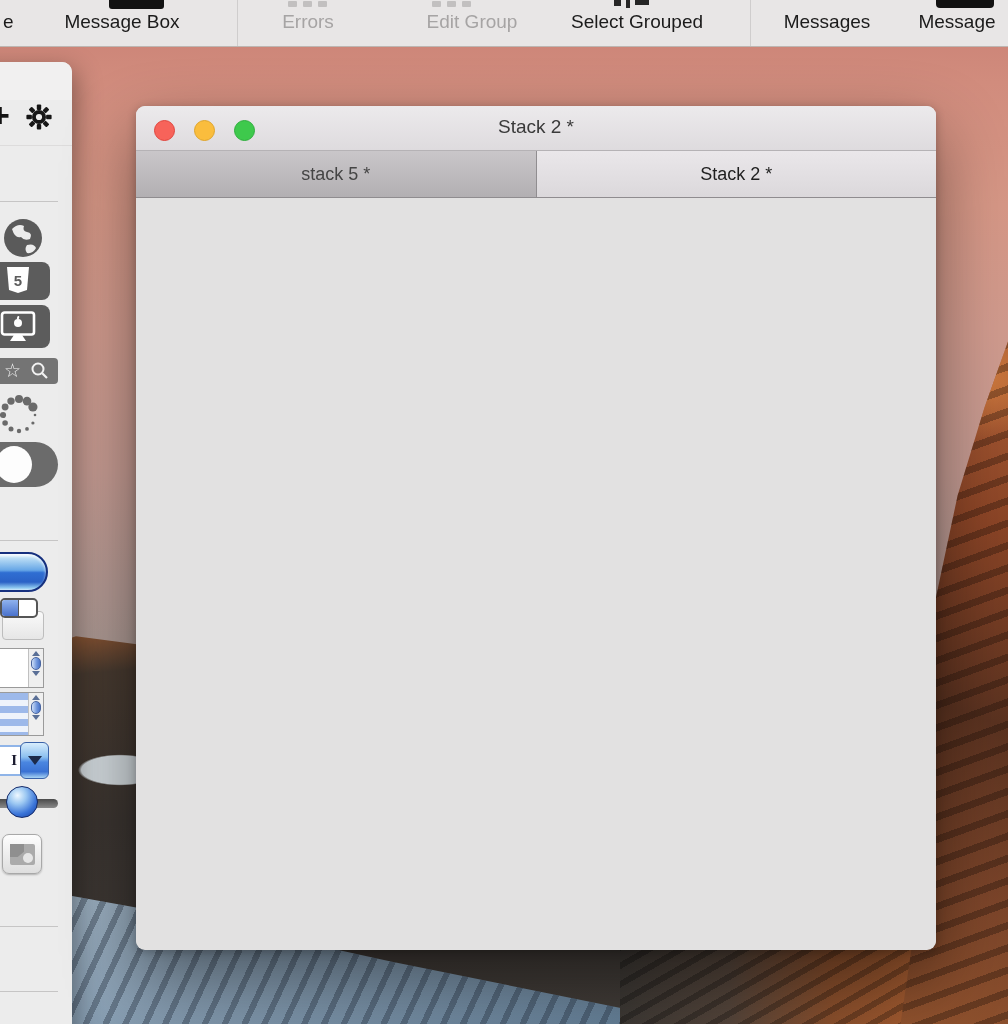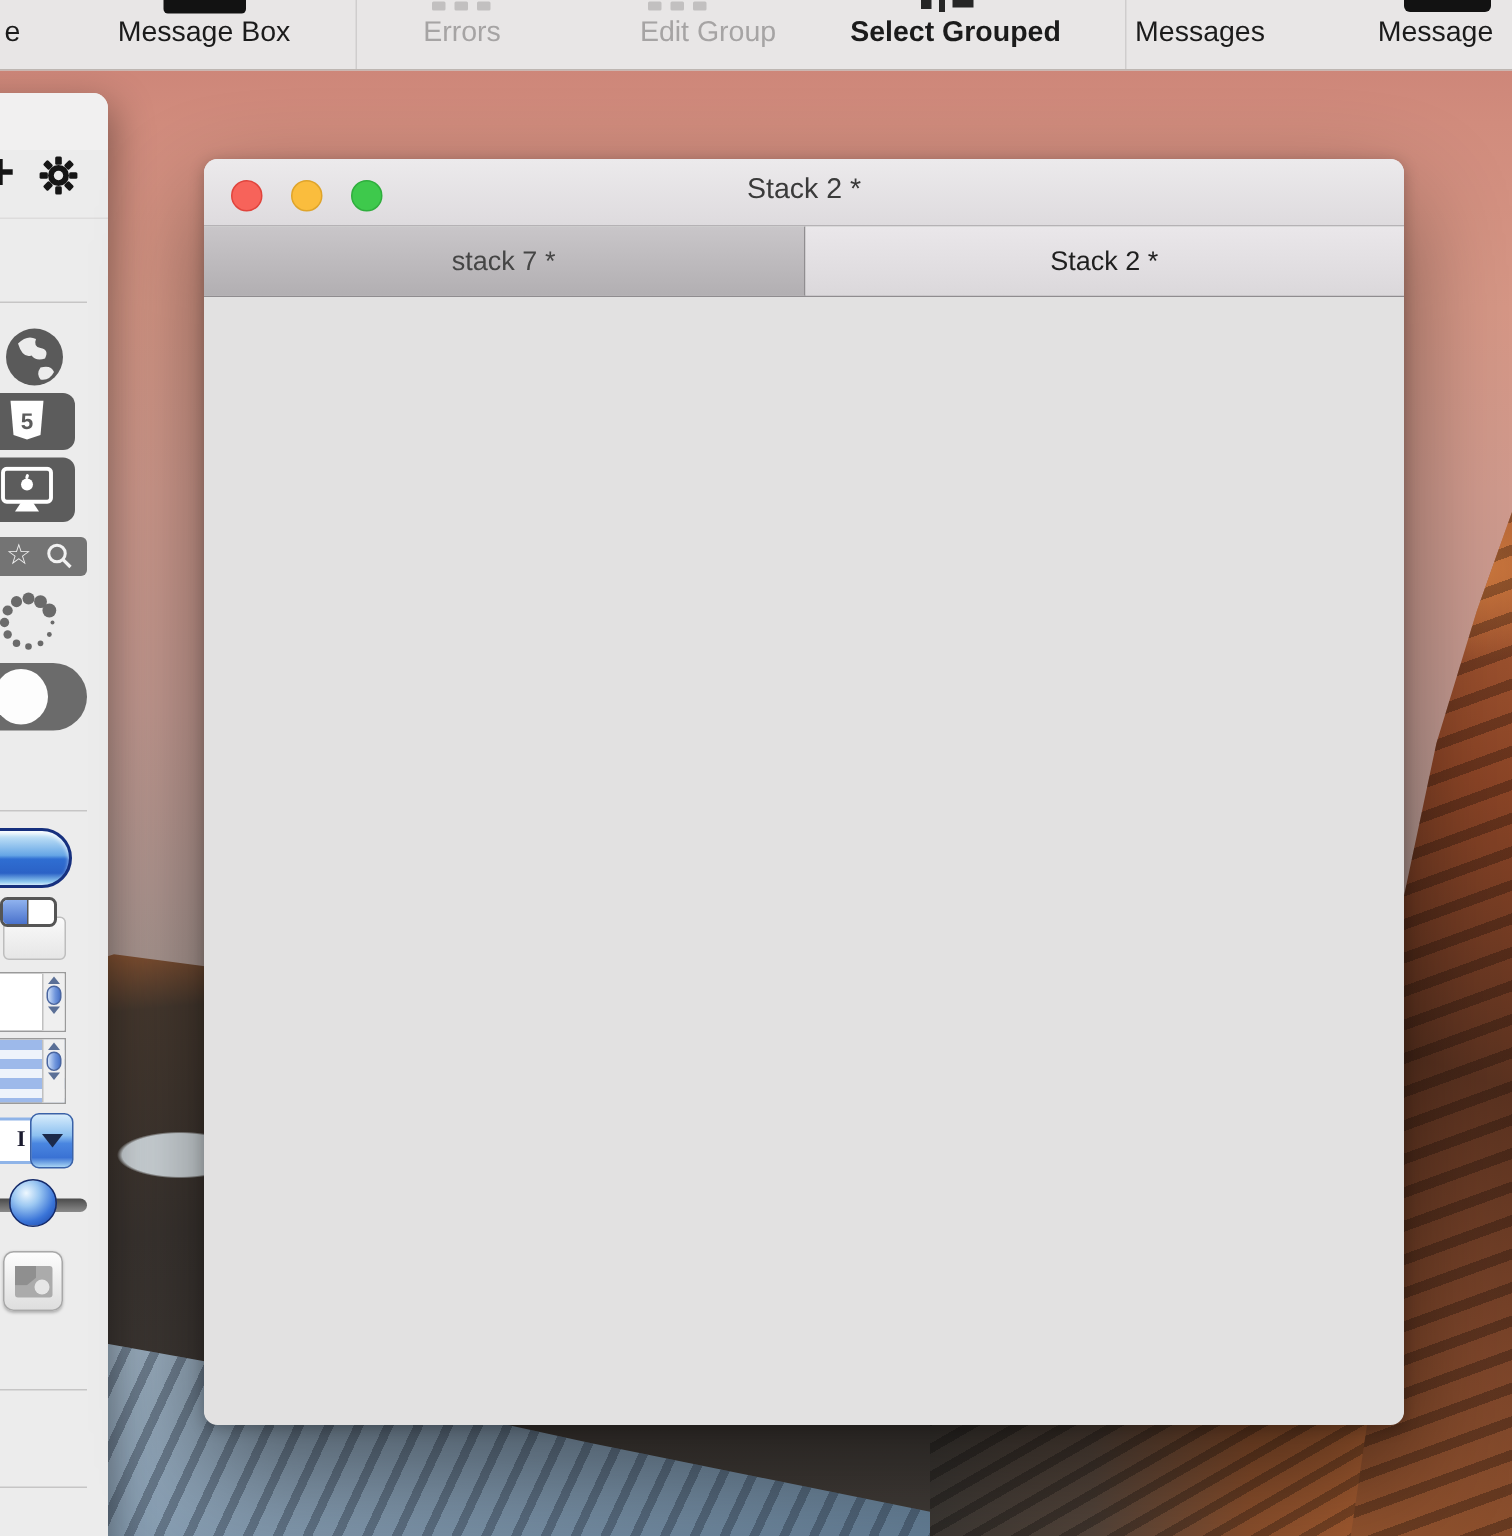--- a/index.html
+++ b/index.html
@@ -33,21 +33,21 @@
     background:
       repeating-linear-gradient(150deg,rgba(0,0,0,.25) 0 6px,rgba(0,0,0,0) 6px 16px),
       linear-gradient(90deg,#3c3834 0%,#53443a 28%,#8a4f2c 55%,#a65c30 80%,#7a4024 100%);}
 
   
   .toolbar{position:absolute;left:0;top:0;width:1008px;height:46px;background:#e8e6e6;
     border-bottom:1px solid #bdb6b2;z-index:30;}
   .tb-label{position:absolute;top:11px;transform:translateX(-50%);font-size:19px;color:#1b1b1b;white-space:nowrap;}
   .tb-partial{position:absolute;left:3px;top:11px;font-size:19px;color:#1b1b1b;}
   .tb-disabled{color:#a6a4a4;}
-  .tb-bold{font-weight:700;}
+  .tb-bold{font-weight:400;}
   .tb-divider{position:absolute;top:0;width:1px;height:46px;background:#cfcdcd;}
   .tbd1{left:237px}.tbd2{left:750px}
   .rem{position:absolute;top:0;}
   .rem-msg{left:109px;width:55px;height:9px;background:#121212;border-radius:0 0 3px 3px;}
   .rem-err{left:936px;width:58px;height:8px;background:#121212;border-radius:0 0 4px 4px;}
   .rem-dash{display:flex;gap:6px;top:1px;}
   .rem-dash i{display:block;width:9px;height:6px;background:#c2c0c0;border-radius:1px;}
   .rem-grp{left:288px}.rem-egrp{left:432px}
   .rem-sel{left:614px;display:flex;gap:5px;align-items:flex-start;}
   .rem-sel i{display:block;background:#262626;}
@@ -155,27 +155,27 @@
       <i></i>
     </div>
   <div class="rem rem-sel">
       <i></i>
       <i></i>
       <i></i>
     </div>
   <div class="rem rem-err"></div>
 
   <span class="tb-partial">e</span>
-  <span class="tb-label tb-i0" style="left:136px">Message Box</span>
+  <span class="tb-label tb-i0" style="left:122px">Message Box</span>
   <div class="tb-divider tbd1"></div>
   <span class="tb-label tb-disabled" style="left:308px">Errors</span>
   <span class="tb-label tb-disabled" style="left:472px">Edit Group</span>
   <span class="tb-label tb-bold" style="left:637px">Select Grouped</span>
   <div class="tb-divider tbd2"></div>
-  <span class="tb-label" style="left:800px">Messages</span>
+  <span class="tb-label" style="left:827px">Messages</span>
   <span class="tb-label" style="left:957px">Message</span>
 </div>
 
 <div class="palette">
   <div class="pal-header"></div>
   <span class="pal-plus">+</span>
   <span class="pal-gear">
     <svg width="26" height="26" viewBox="-13 -13 26 26">
       <g fill="#161616">
         <circle r="7"></circle>
@@ -304,17 +304,17 @@
 </div>
 
 <div class="window">
   <div class="titlebar">
     <div class="traffic t-red"></div>
     <div class="traffic t-yellow"></div>
     <div class="traffic t-green"></div>
     <div class="wtitle">Stack 2 *</div>
   </div>
   <div class="tabbar">
-    <div class="tab tab-inactive">stack 7 *</div>
+    <div class="tab tab-inactive">stack 5 *</div>
     <div class="tab tab-active">Stack 2 *</div>
   </div>
   <div class="canvas"></div>
 </div>
 
 </body></html>

